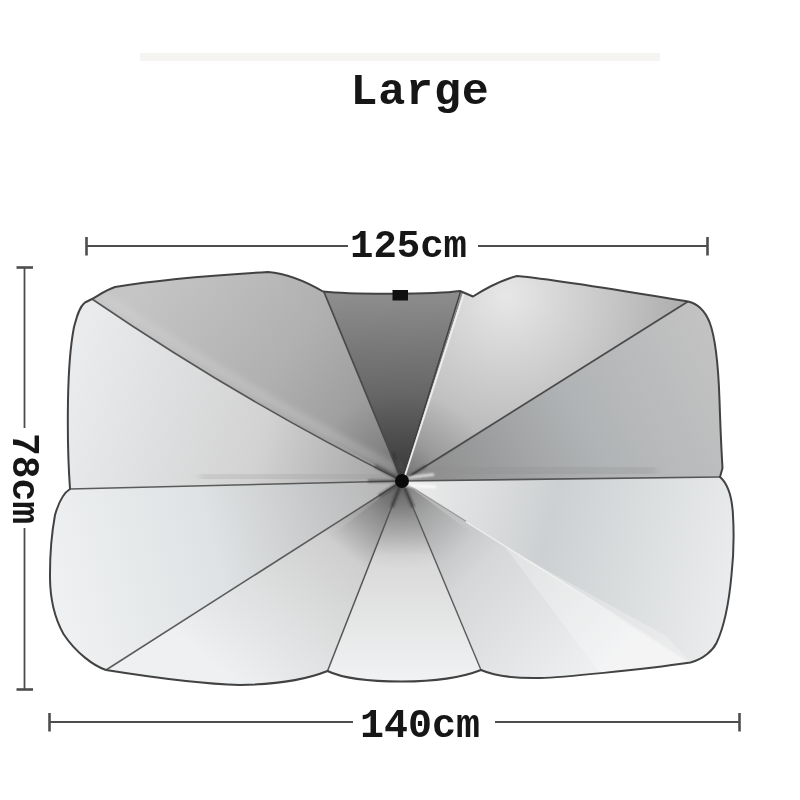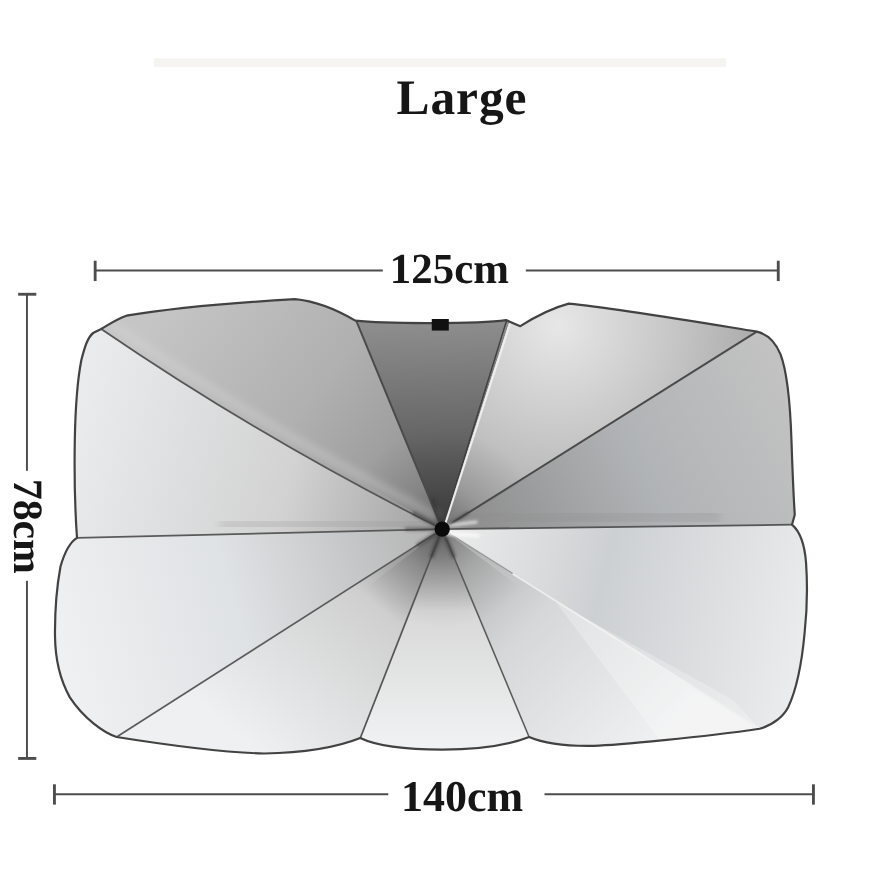--- a/index.html
+++ b/index.html
@@ -1,17 +1,17 @@
 <!DOCTYPE html>
 <html><head>
 <meta charset="utf-8">
 <style>
   html,body{margin:0;padding:0;background:#ffffff;}
   .page{position:relative;width:800px;height:800px;overflow:hidden;background:#ffffff;
-        font-family:Liberation Serif, serif;}
+        font-family:Liberation Mono, monospace;}
   svg{position:absolute;left:0;top:0;}
 </style>
 </head>
 <body>
 <div class="page">
 <svg width="800" height="800" viewBox="0 0 800 800">
   <defs>
     <linearGradient id="g1" gradientUnits="userSpaceOnUse" x1="150" y1="275" x2="402" y2="470">
       <stop offset="0" stop-color="#c5c5c5"></stop>
           <stop offset="0.5" stop-color="#b0b0b0"></stop>

